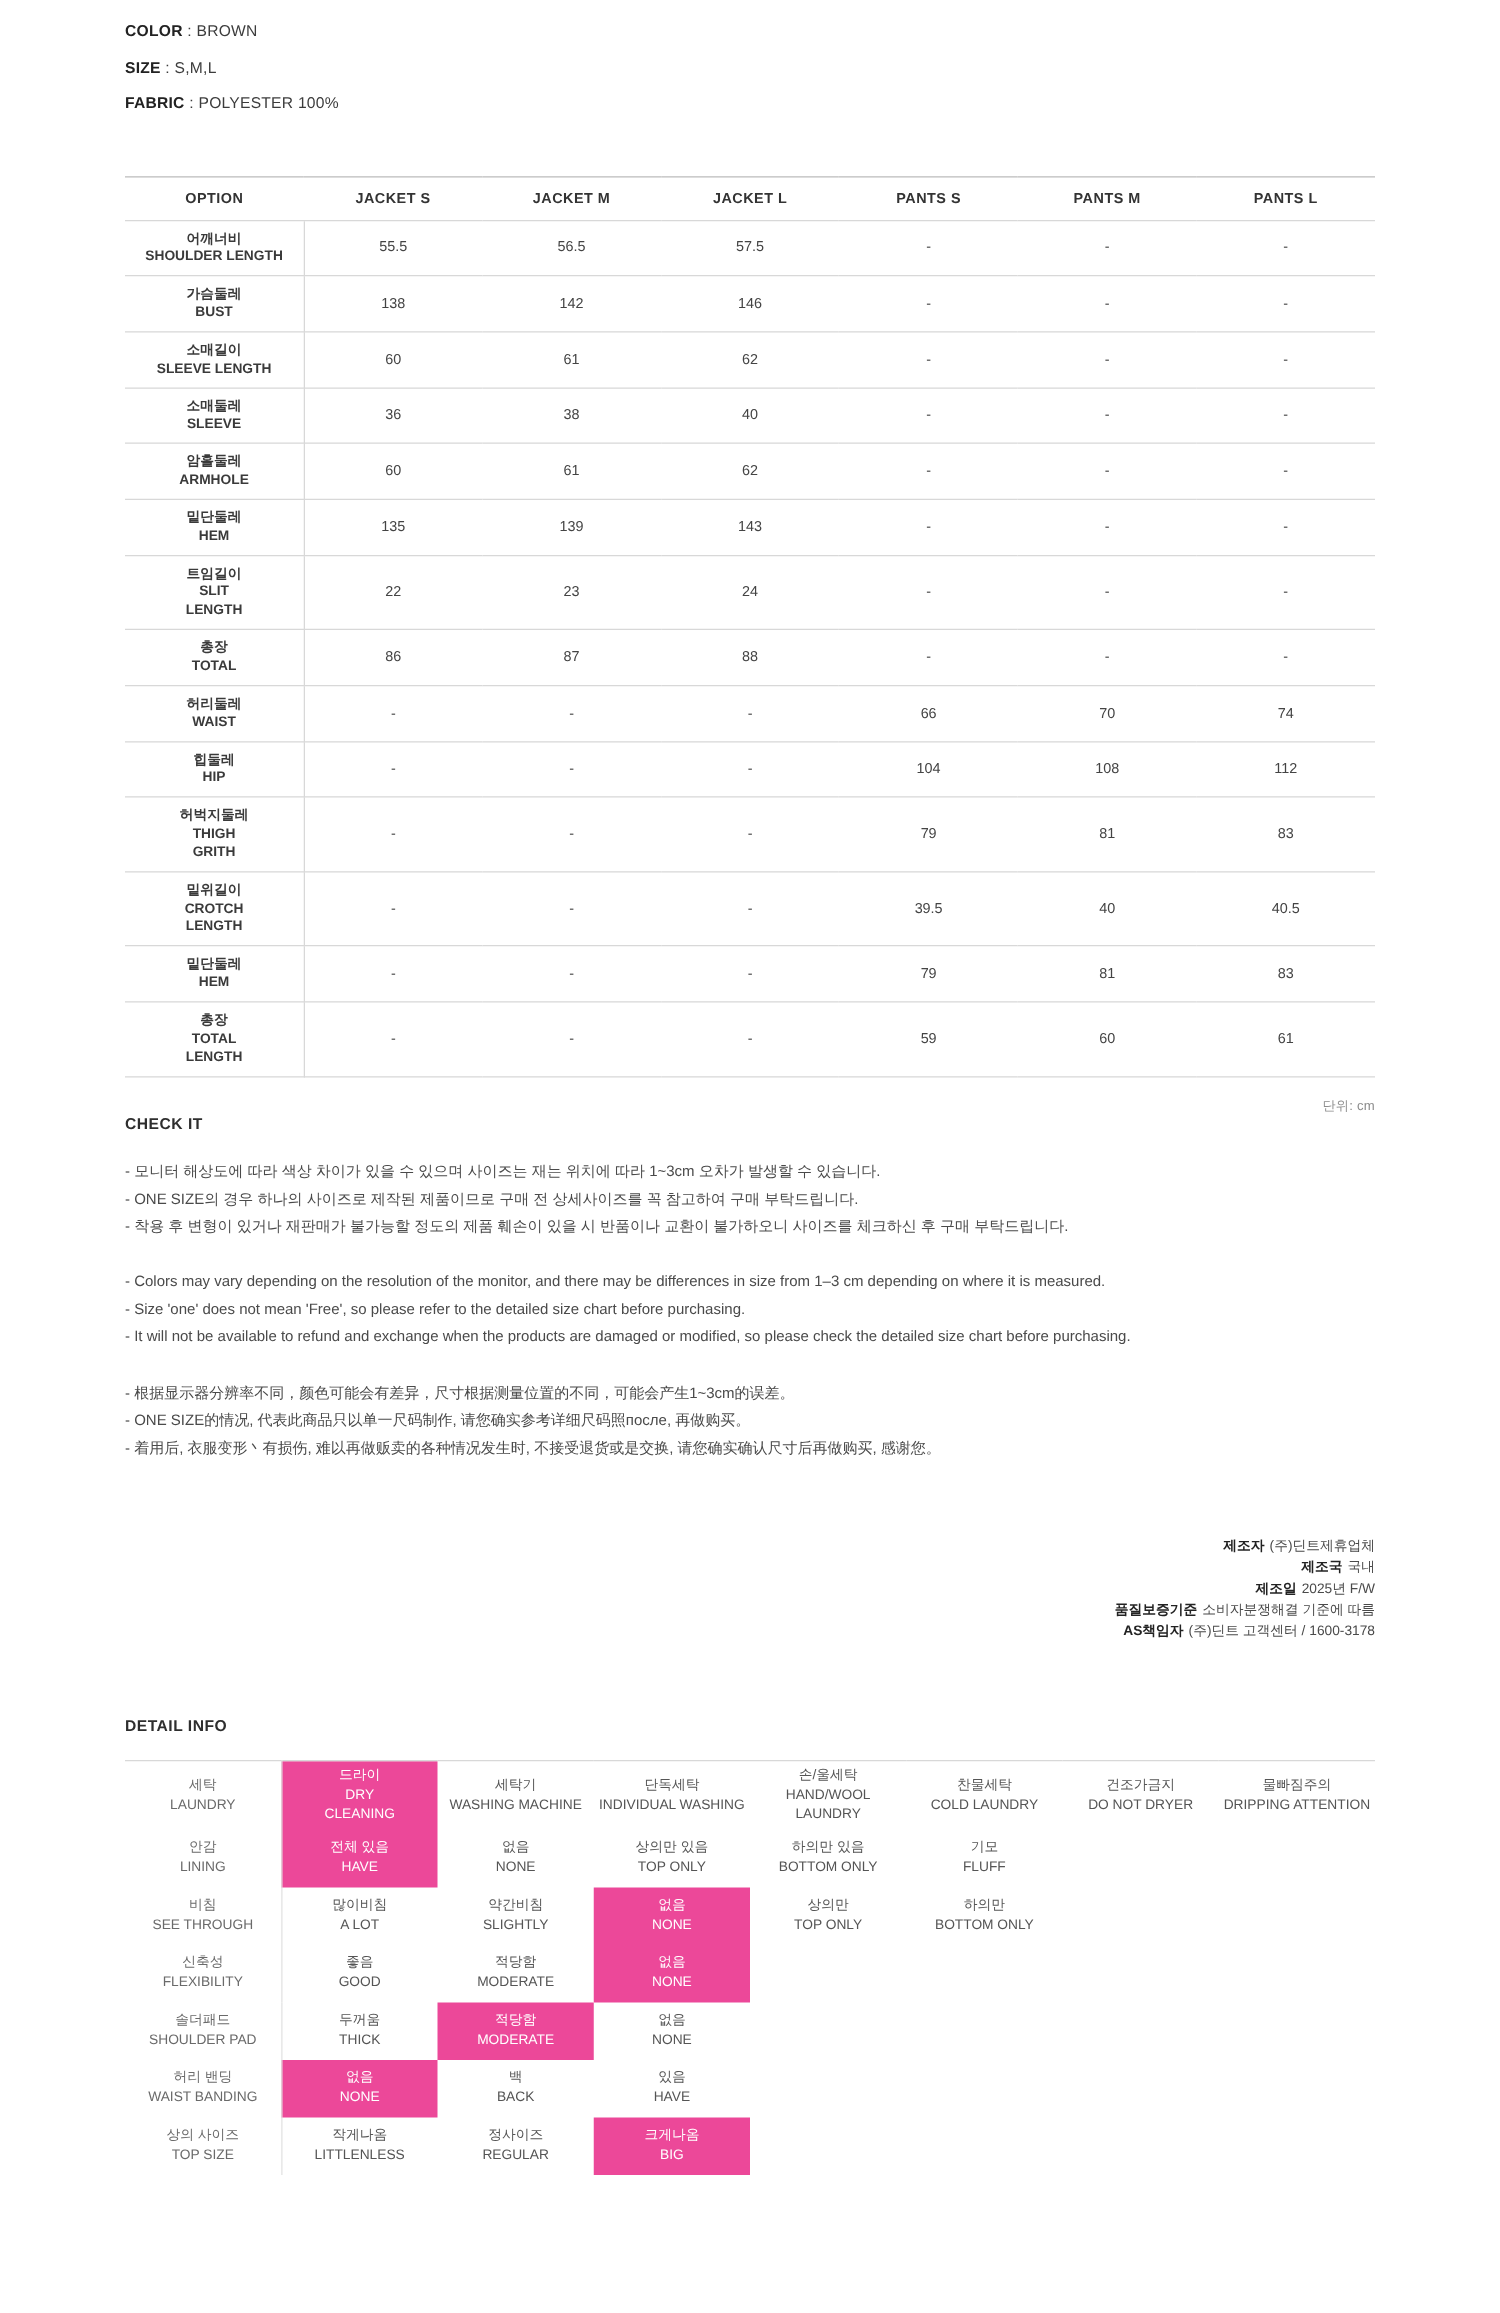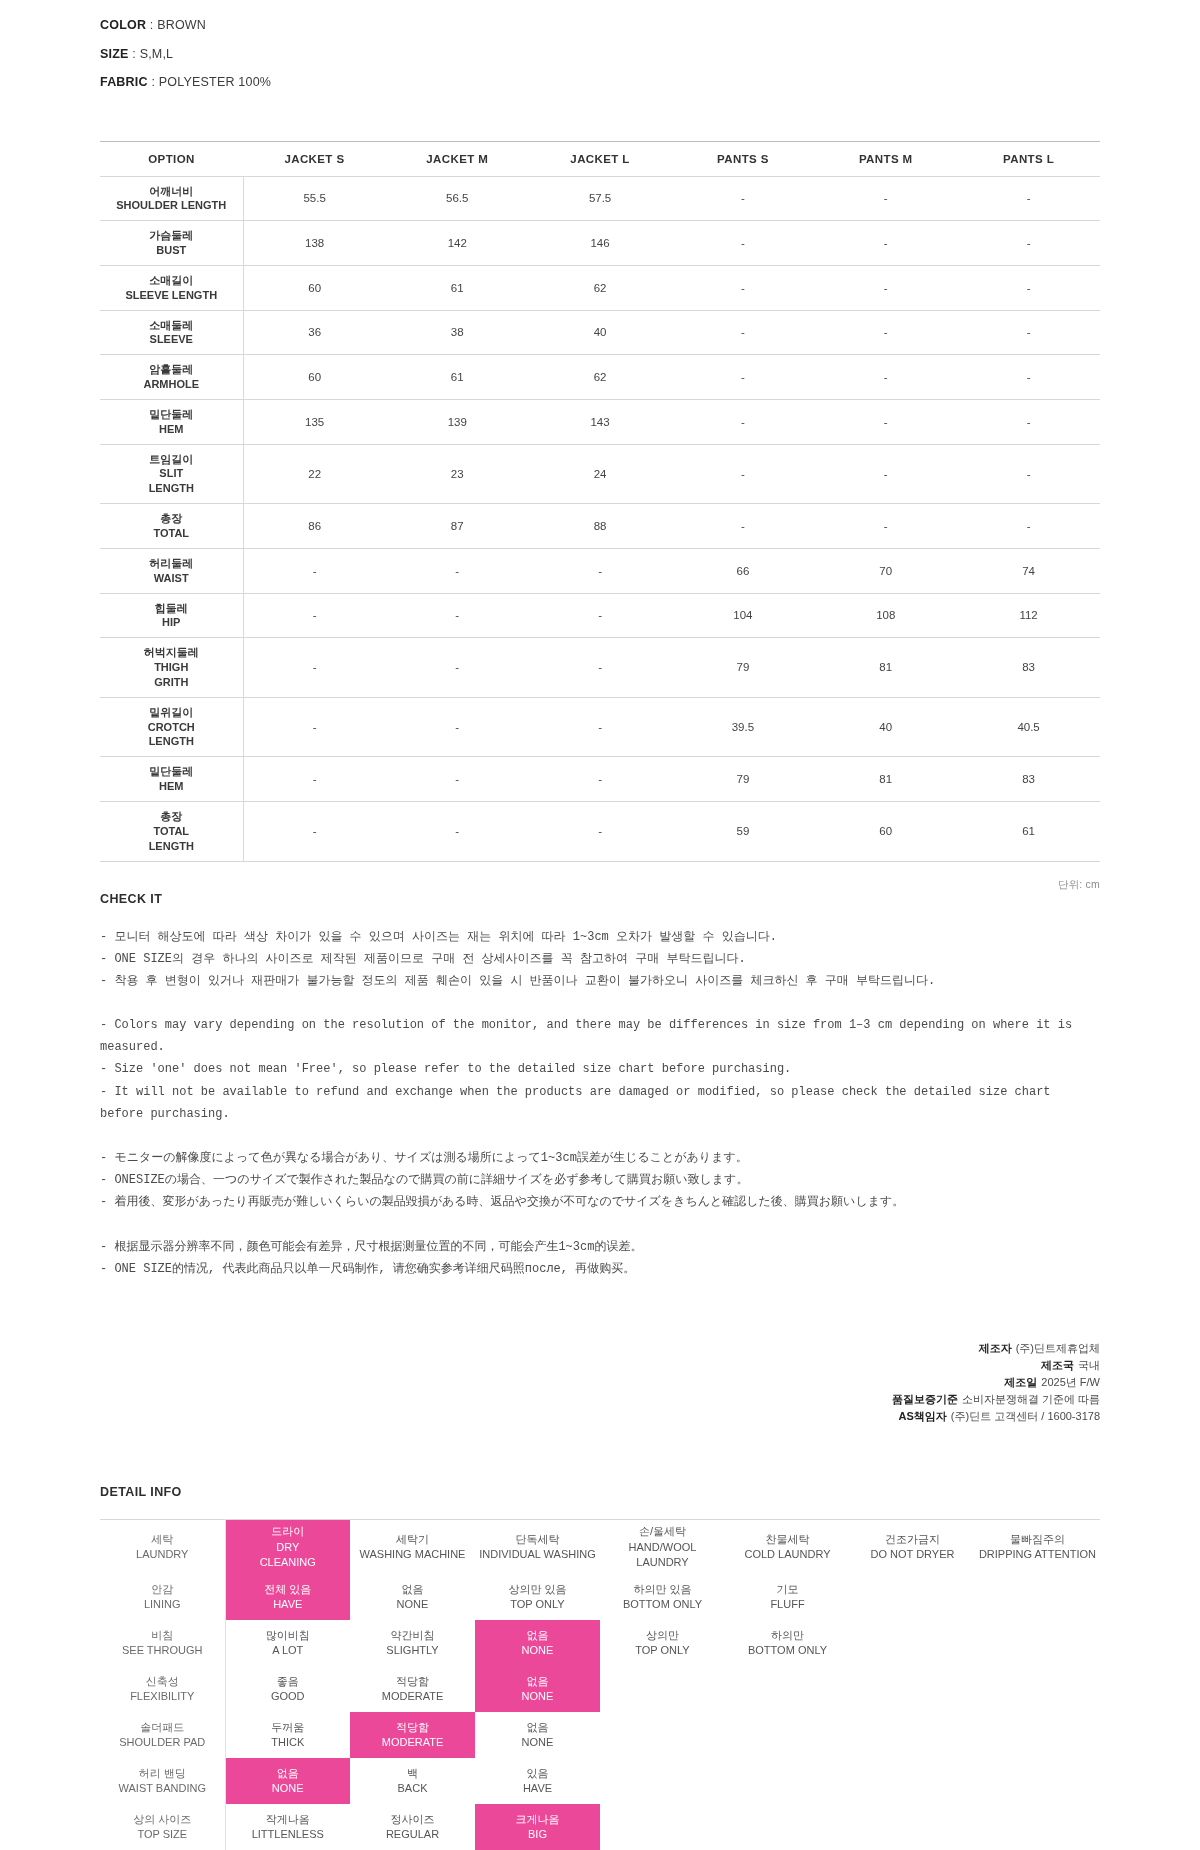--- a/index.html
+++ b/index.html
@@ -96,21 +96,20 @@
   }
   .check-it {
   }
   .note-block {
     margin-bottom: 22px;
   }
   .note-line {
     font-size: 12px;
     line-height: 1.85;
     color: #4a4a4a;
-    font-family: Liberation Mono, monospace;
   }
   
   .maker-info {
     margin-top: 60px;
   }
   .maker-line {
     font-size: 11px;
     line-height: 1.55;
     color: #4a4a4a;
     text-align: right;
@@ -373,27 +372,23 @@
           <div class="note-line">- 모니터 해상도에 따라 색상 차이가 있을 수 있으며 사이즈는 재는 위치에 따라 1~3cm 오차가 발생할 수 있습니다.</div>
           <div class="note-line">- ONE SIZE의 경우 하나의 사이즈로 제작된 제품이므로 구매 전 상세사이즈를 꼭 참고하여 구매 부탁드립니다.</div>
           <div class="note-line">- 착용 후 변형이 있거나 재판매가 불가능할 정도의 제품 훼손이 있을 시 반품이나 교환이 불가하오니 사이즈를 체크하신 후 구매 부탁드립니다.</div>
         </div>
         <div class="note-block">
           <div class="note-line">- Colors may vary depending on the resolution of the monitor, and there may be differences in size from 1–3 cm depending on where it is measured.</div>
           <div class="note-line">- Size 'one' does not mean 'Free', so please refer to the detailed size chart before purchasing.</div>
           <div class="note-line">- It will not be available to refund and exchange when the products are damaged or modified, so please check the detailed size chart before purchasing.</div>
         </div>
         <div class="note-block">
-          <div class="note-line">- モニターの解像度によって色が異なる場合があり、サイズは測る場所によって1~3cm誤差が生じることがあります。</div>
-          <div class="note-line">- ONESIZEの場合、一つのサイズで製作された製品なので購買の前に詳細サイズを必ず参考して購買お願い致します。</div>
-          <div class="note-line">- 着用後、変形があったり再販売が難しいくらいの製品毀損がある時、返品や交換が不可なのでサイズをきちんと確認した後、購買お願いします。</div>
-        </div>
-        <div class="note-block">
           <div class="note-line">- 根据显示器分辨率不同，颜色可能会有差异，尺寸根据测量位置的不同，可能会产生1~3cm的误差。</div>
           <div class="note-line">- ONE SIZE的情况, 代表此商品只以单一尺码制作, 请您确实参考详细尺码照после, 再做购买。</div>
+          <div class="note-line">- 着用后, 衣服变形丶有损伤, 难以再做贩卖的各种情况发生时, 不接受退货或是交换, 请您确实确认尺寸后再做购买, 感谢您。</div>
         </div>
       </div>
   </div>
 
   <div class="maker-info" id="maker-info">
       <div class="maker-line"><b>제조자</b><span>(주)딘트제휴업체</span></div>
       <div class="maker-line"><b>제조국</b><span>국내</span></div>
       <div class="maker-line"><b>제조일</b><span>2025년 F/W</span></div>
       <div class="maker-line"><b>품질보증기준</b><span>소비자분쟁해결 기준에 따름</span></div>
       <div class="maker-line"><b>AS책임자</b><span>(주)딘트 고객센터 / 1600-3178</span></div>

